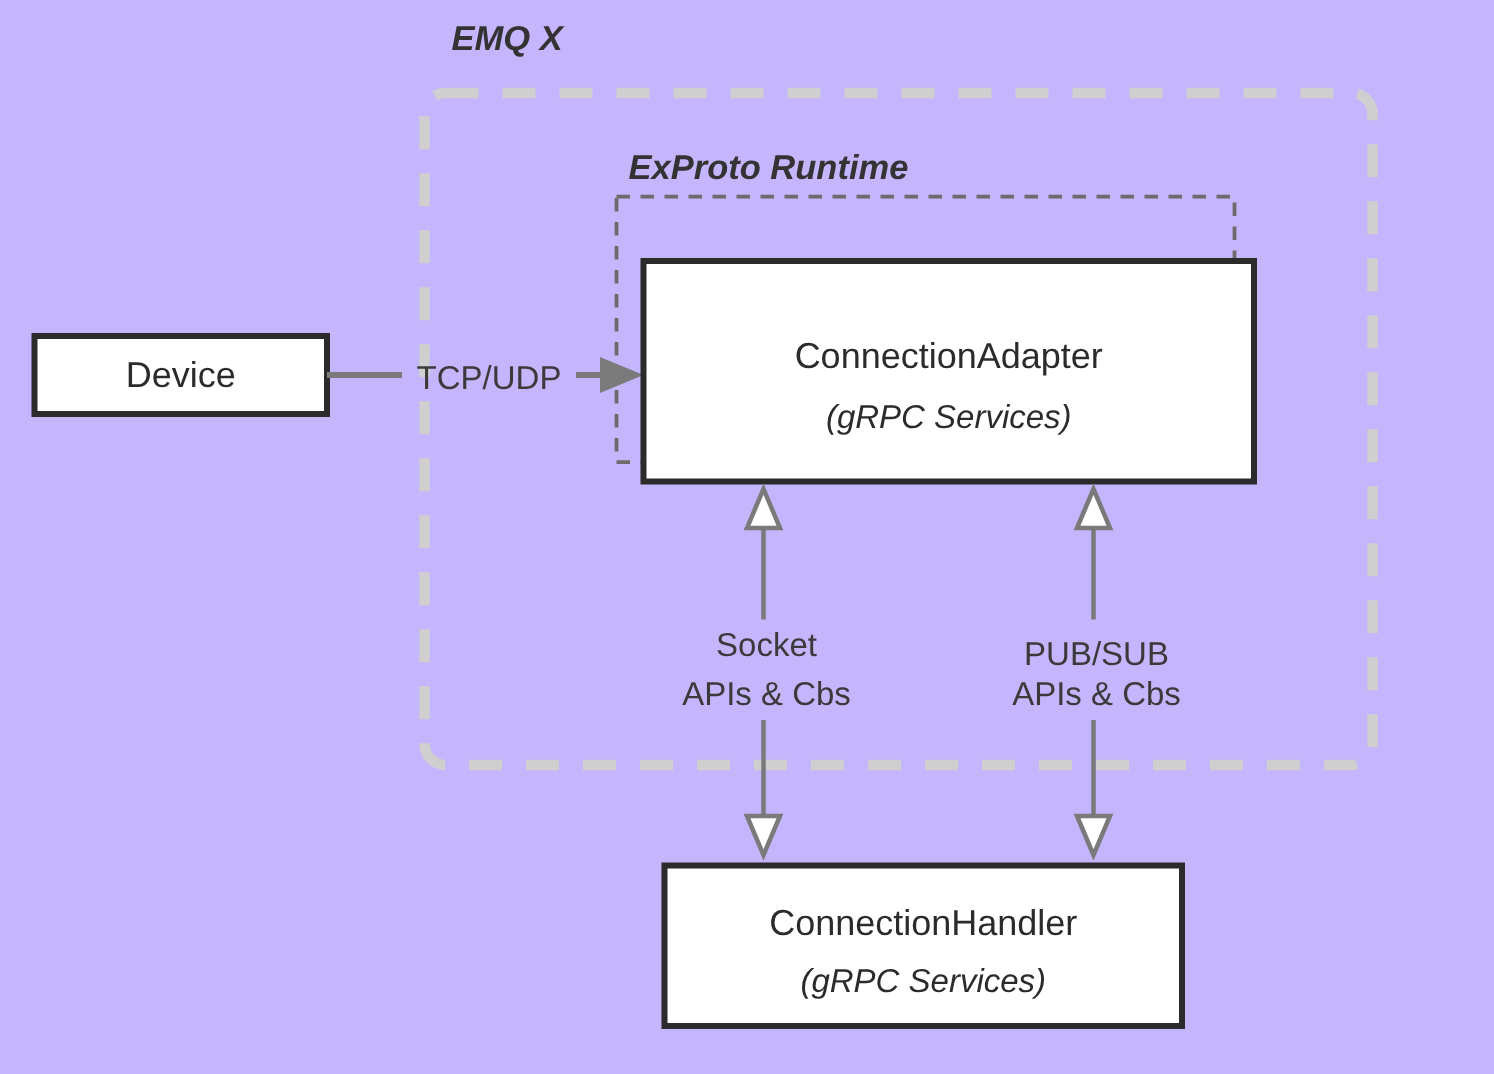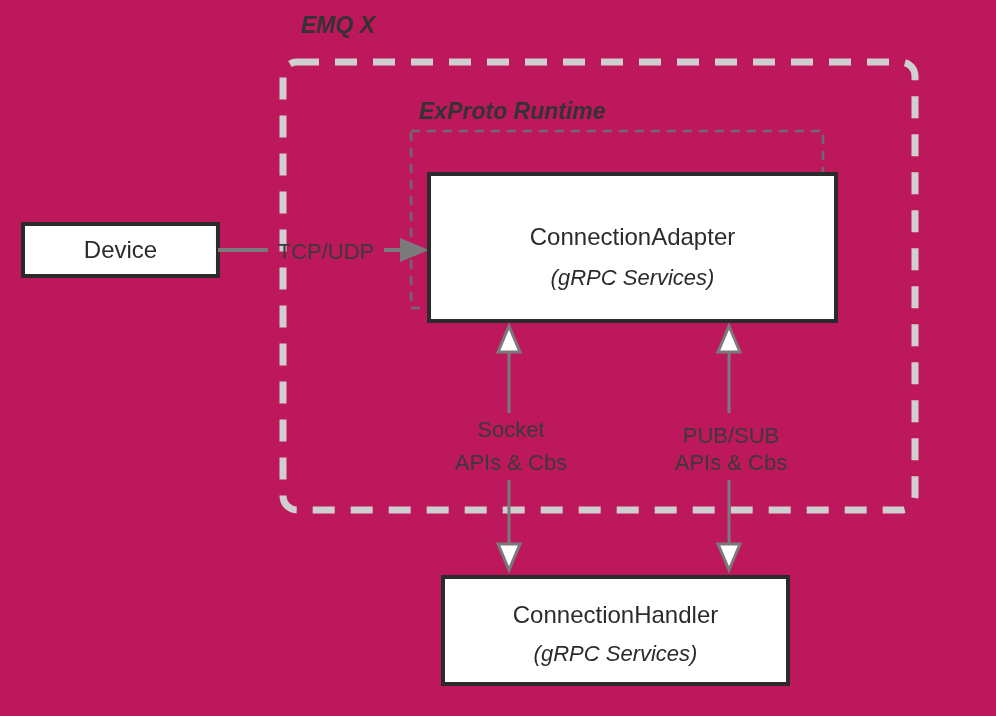--- a/index.html
+++ b/index.html
@@ -10,21 +10,21 @@
   body {
     width: 996px;
     height: 716px;
     font-family: "Liberation Sans", sans-serif;
     overflow: hidden;
   }
   #diagram-root {
     position: relative;
     width: 996px;
     height: 716px;
-    background: #be185d;
+    background: #c4b5fd;
   }
   svg.canvas {
     position: absolute;
     top: 0;
     left: 0;
     width: 996px;
     height: 716px;
   }
   .group-label {
     font-family: "Liberation Sans", sans-serif;

